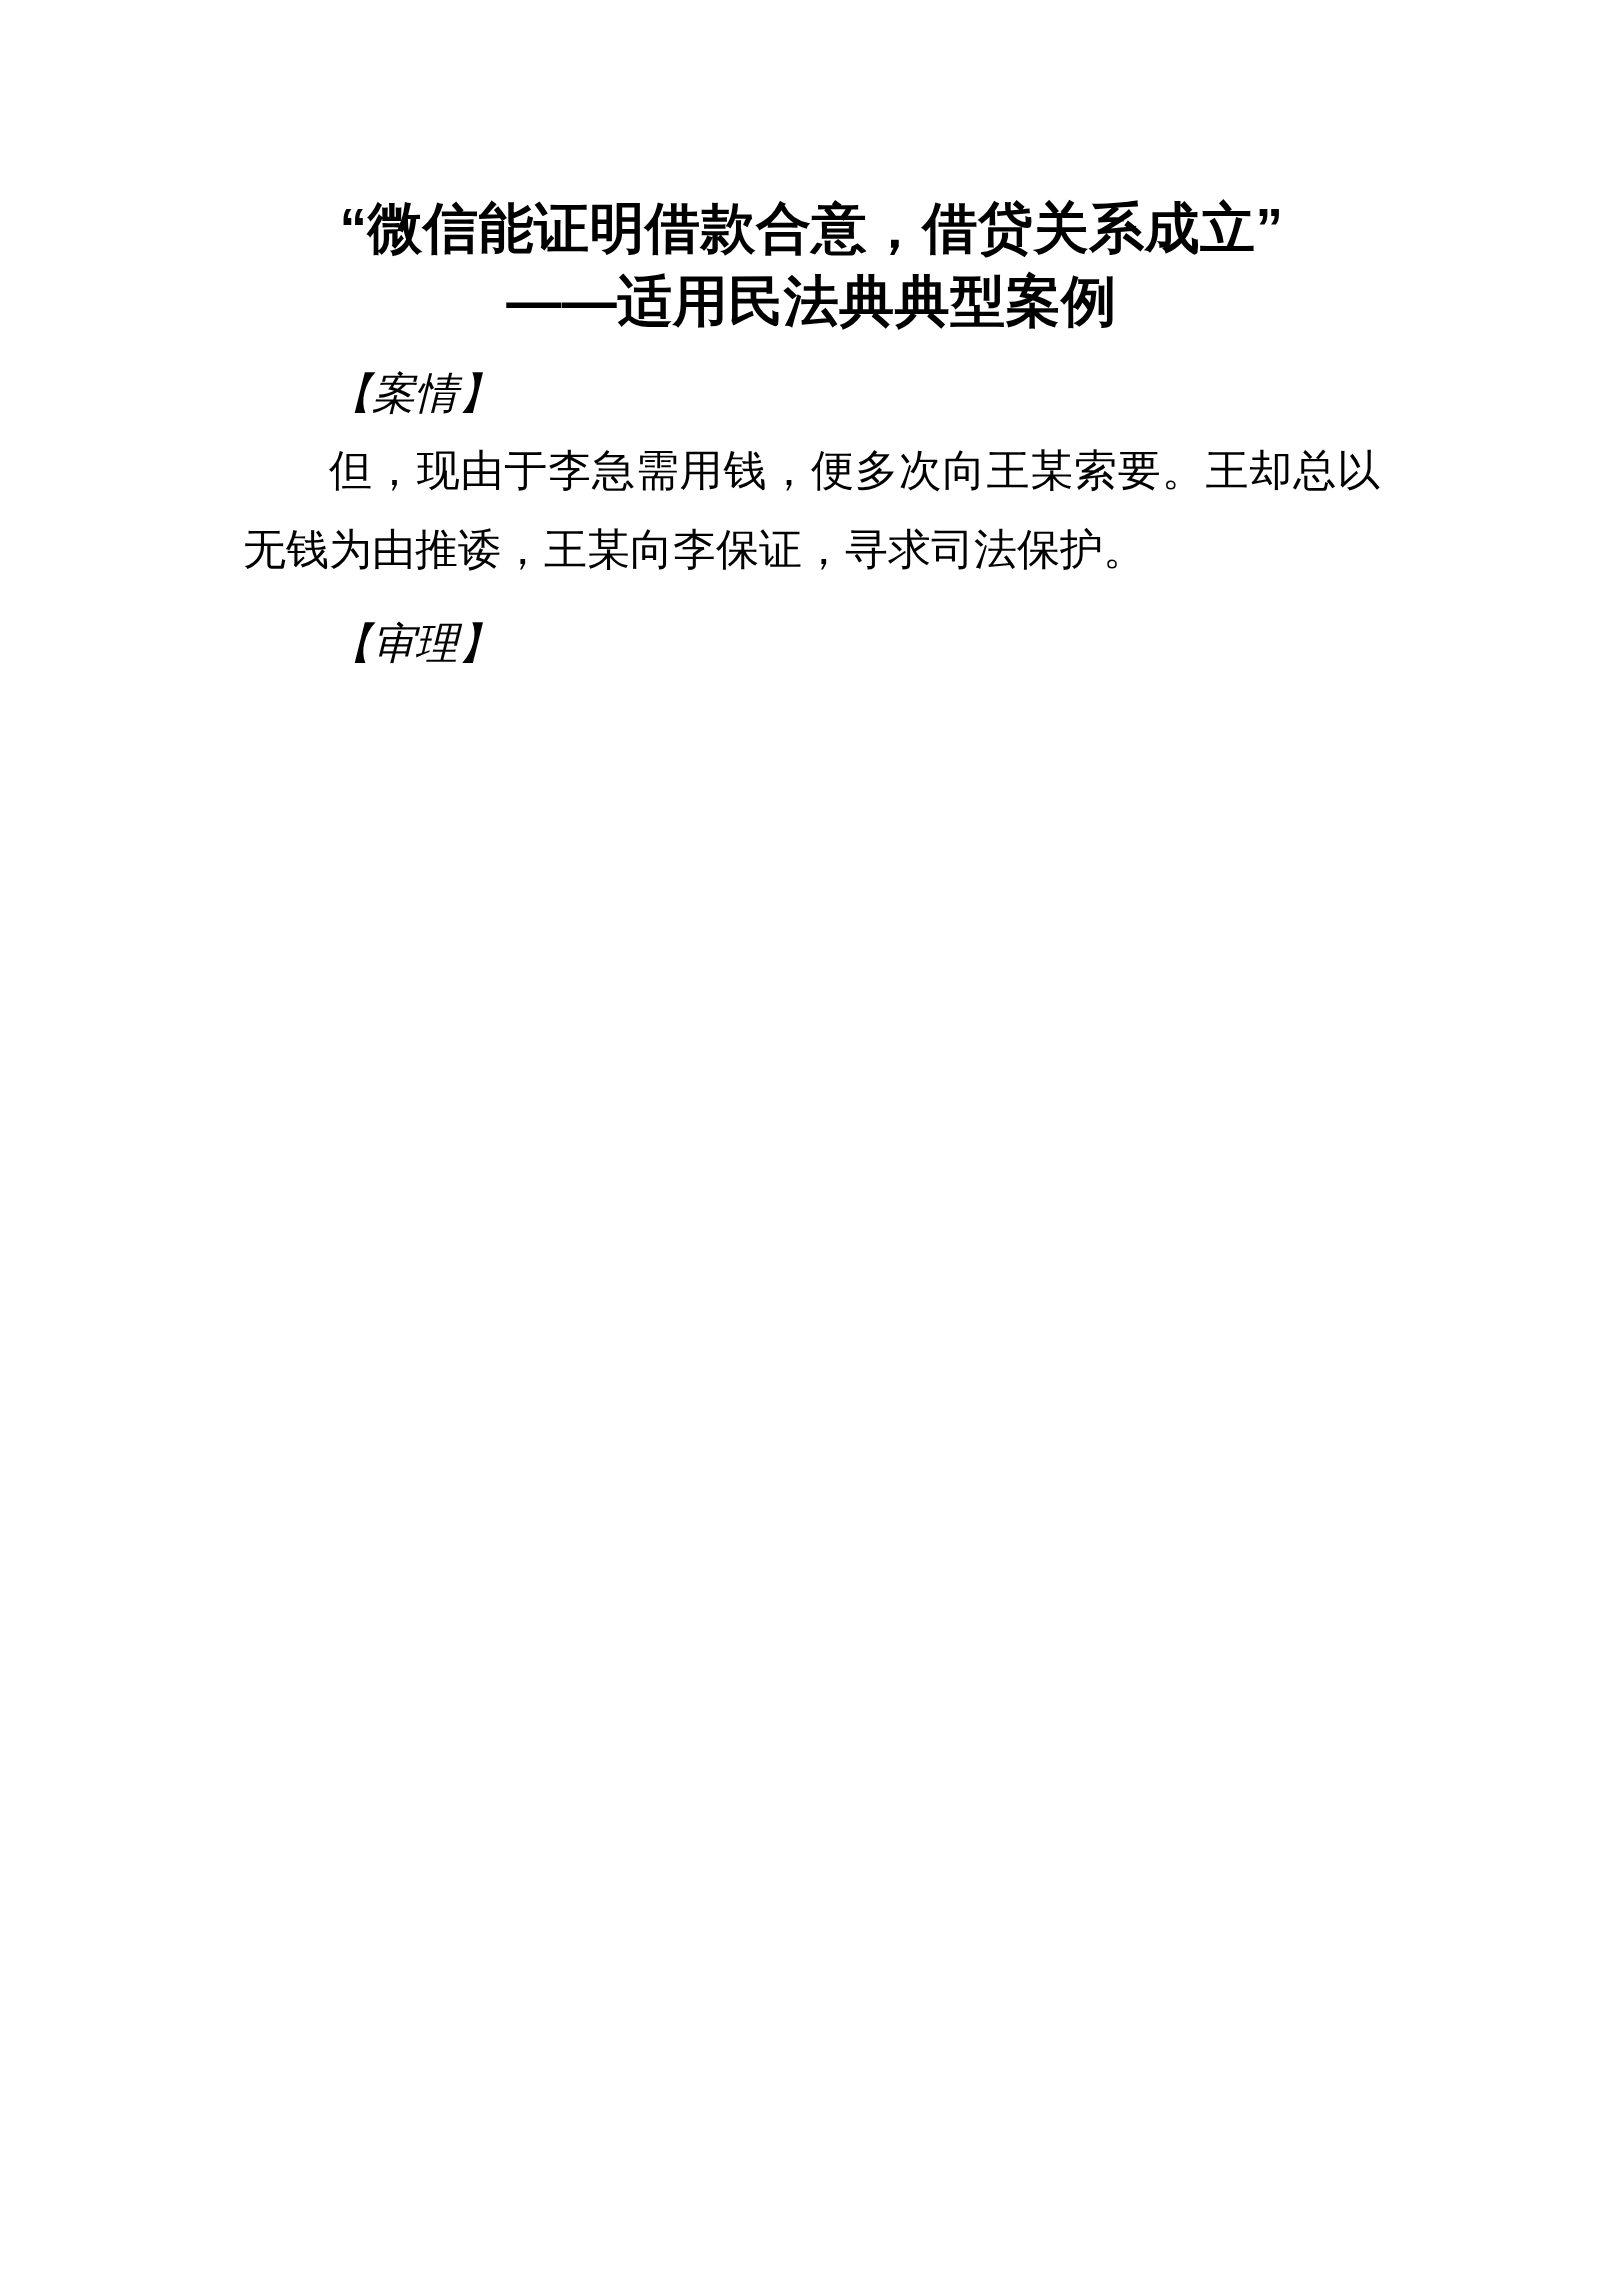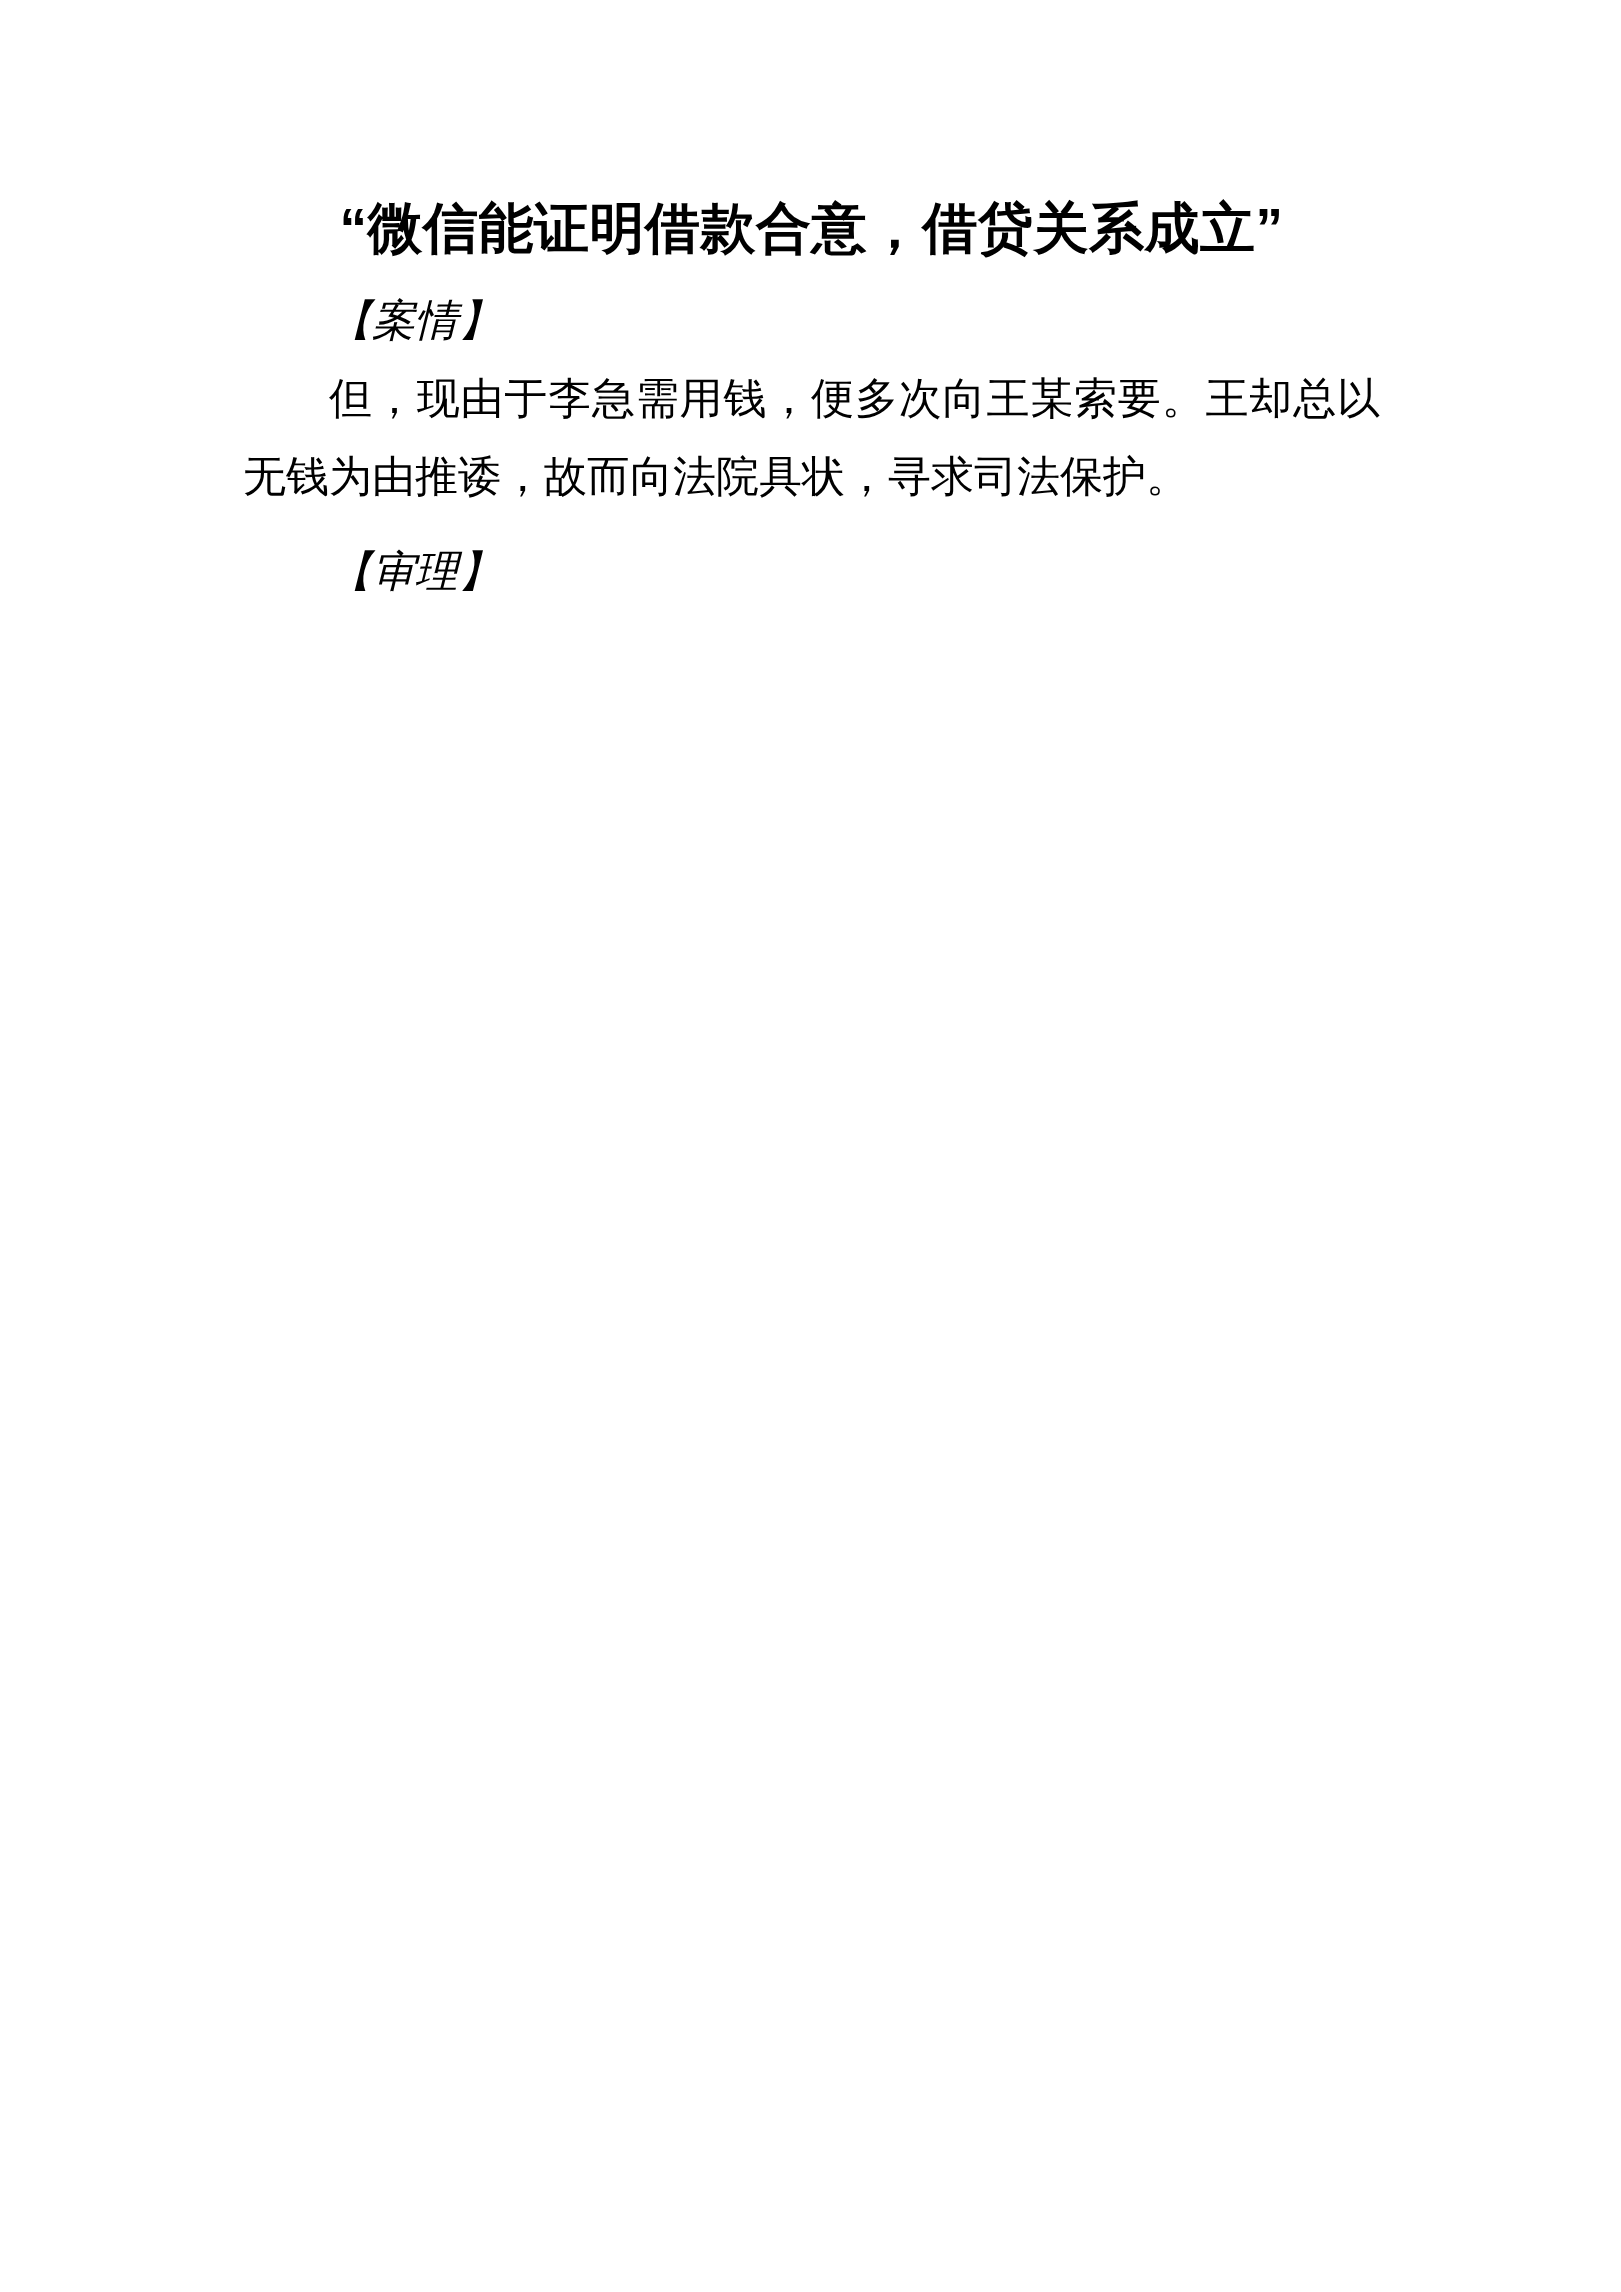--- a/index.html
+++ b/index.html
@@ -70,22 +70,23 @@
   }
 </style>
 </head>
 <body>
 
 <div class="page">
   <div class="content">
 
     <h1 class="doc-title">
       <span class="line1">“微信能证明借款合意，借贷关系成立”</span>
+      <span class="line2">——适用民法典典型案例</span>
     </h1>
 
     <div class="section-head">【案情】</div>
-    <p class="para">但，现由于李急需用钱，便多次向王某索要。王却总以无钱为由推诿，故而向法院具状，寻求司法保护。</p>
+    <p class="para">但，现由于李急需用钱，便多次向王某索要。王却总以无钱为由推诿，王某向李保证，寻求司法保护。</p>
 
     <div class="section-head">【审理】</div>
 
   </div>
 </div>
 
 
 </body></html>

